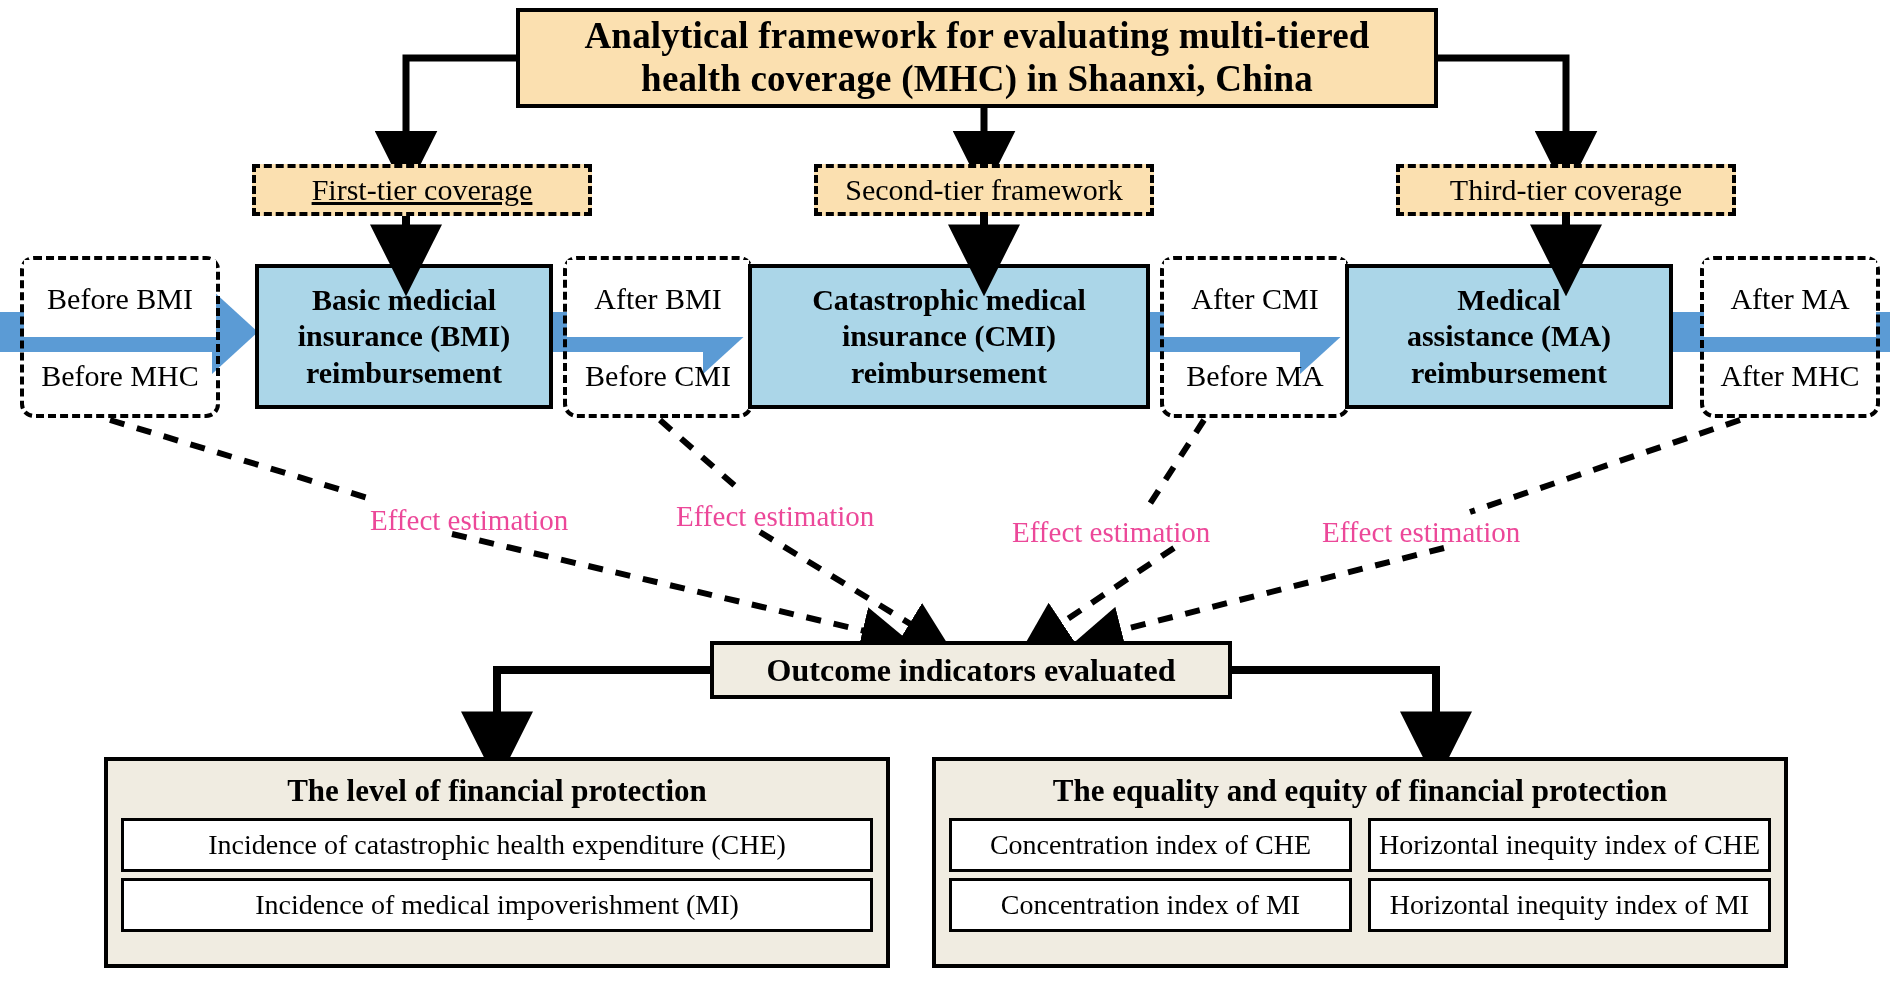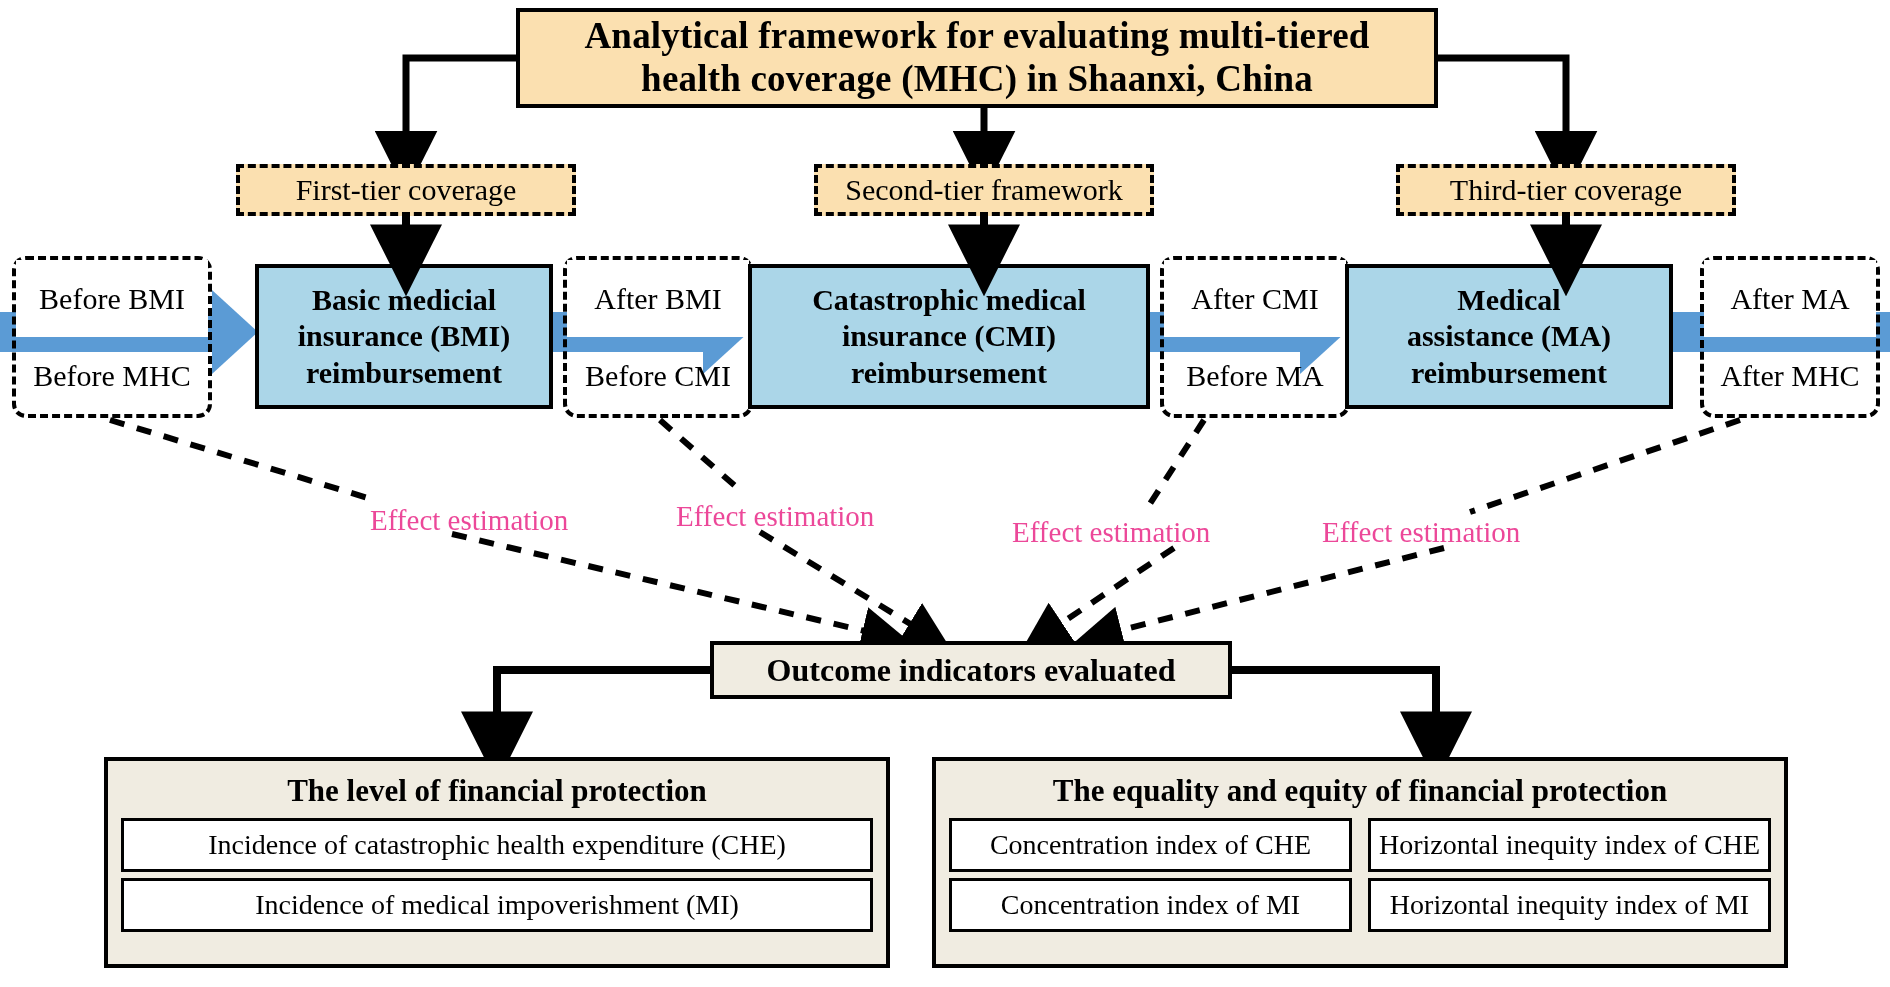--- a/index.html
+++ b/index.html
@@ -76,31 +76,31 @@
     </g>
   </svg>
 
   <div class="node title-box" style="left:516px;top:8px;width:922px;height:100px;">
     <div>
       <div>Analytical framework for evaluating multi-tiered</div>
       <div>health coverage (MHC) in Shaanxi, China</div>
     </div>
   </div>
 
-  <div class="node tier-box" style="left:236px;top:164px;width:340px;height:52px;">
+  <div class="node tier-box" style="left:252px;top:164px;width:340px;height:52px;text-decoration:underline;">
     <span>First-tier coverage</span>
   </div>
   <div class="node tier-box" style="left:814px;top:164px;width:340px;height:52px;">
     <span>Second-tier framework</span>
   </div>
   <div class="node tier-box" style="left:1396px;top:164px;width:340px;height:52px;">
     <span>Third-tier coverage</span>
   </div>
 
-  <div class="node split-box" style="left:12px;top:256px;width:200px;height:162px;">
+  <div class="node split-box" style="left:20px;top:256px;width:200px;height:162px;">
     <div class="half top">Before BMI</div>
     <div class="half bot">Before MHC</div>
   </div>
 
   <div class="node split-box" style="left:563px;top:256px;width:190px;height:162px;">
     <div class="half top">After BMI</div>
     <div class="half bot">Before CMI</div>
   </div>
 
   <div class="node split-box" style="left:1160px;top:256px;width:190px;height:162px;">

